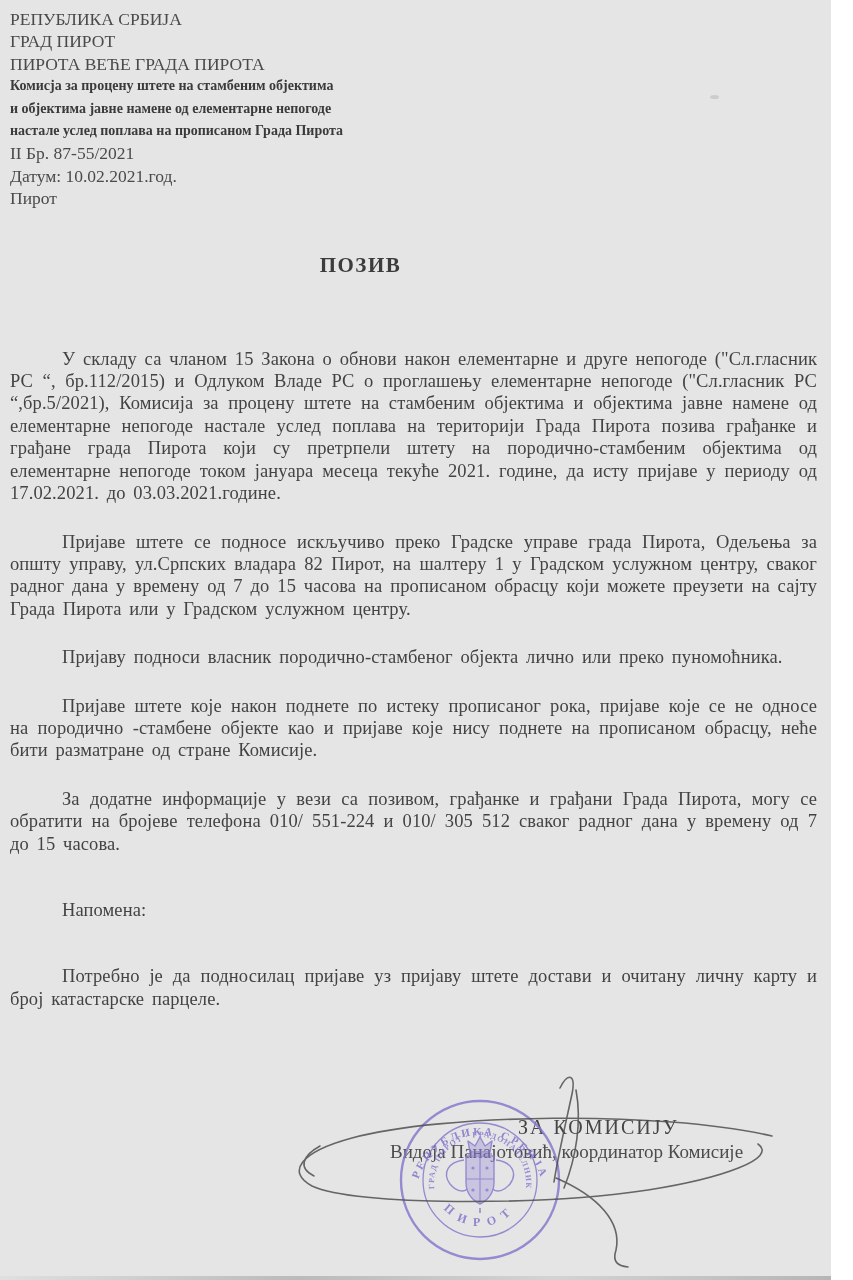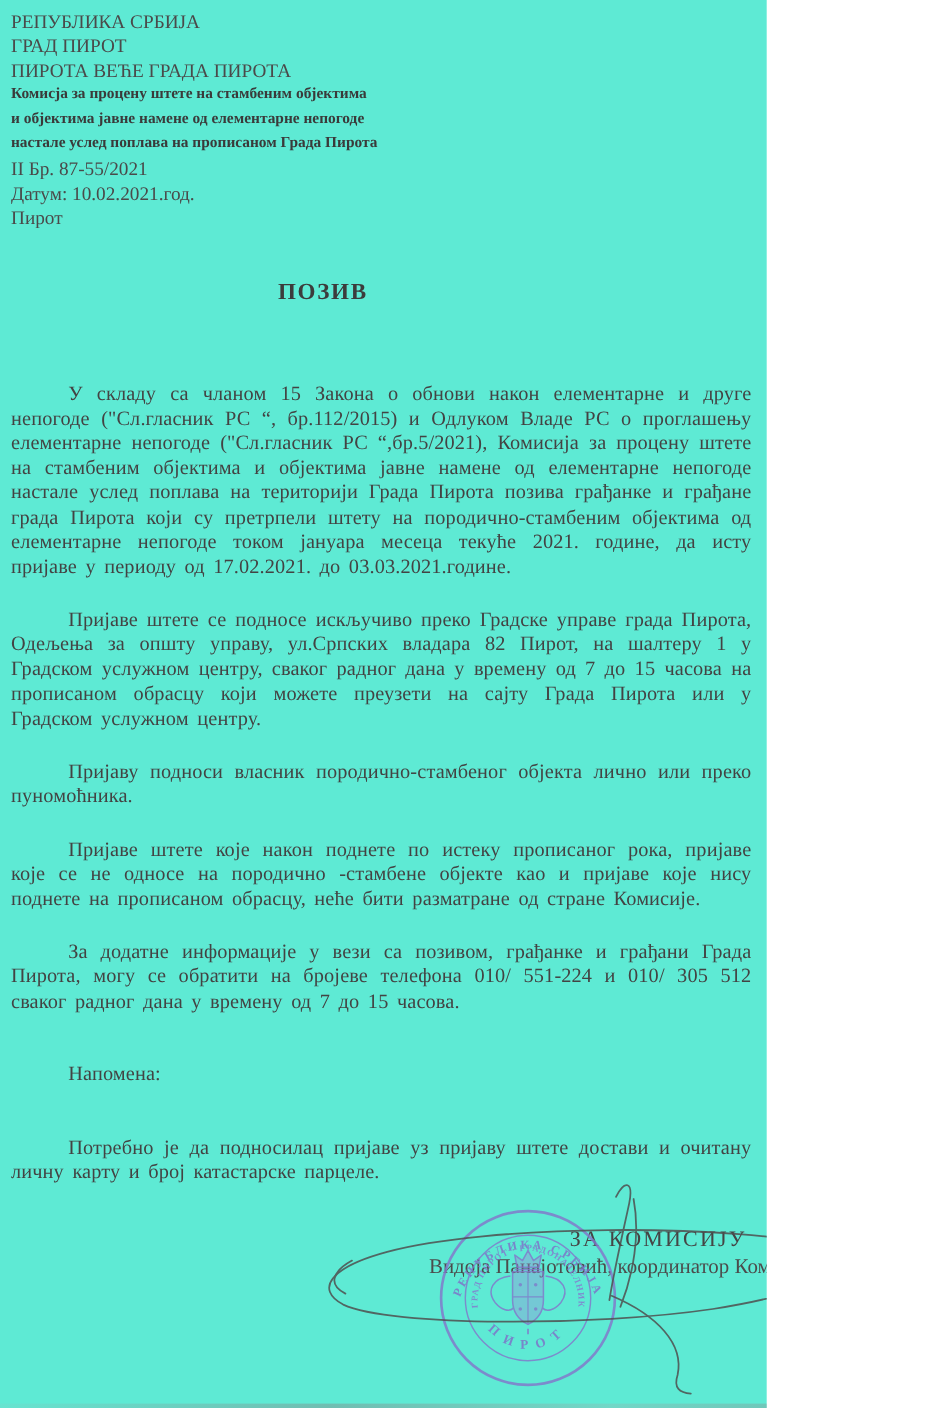--- a/index.html
+++ b/index.html
@@ -1,19 +1,19 @@
 <!DOCTYPE html>
 <html lang="sr"><head>
 <meta charset="utf-8">
 <style>
   html,body{margin:0;padding:0;background:#ffffff;}
   .page{
     position:relative;
-    width:697px;height:1280px;
-    background:#5eead4;
+    width:831px;height:1280px;
+    background:#e5e5e5;
     overflow:hidden;
     font-family:"Liberation Serif","DejaVu Serif",serif;
     color:#3f3f3f;
     -webkit-font-smoothing:antialiased;
   }
   
   .header{padding:8px 0 0 10px;font-size:17.5px;line-height:22.4px;color:#4a4a4a;}
   .header .hline{white-space:nowrap;}
   .header .bold{font-weight:bold;color:#3a3a3a;font-size:14px;}
   

